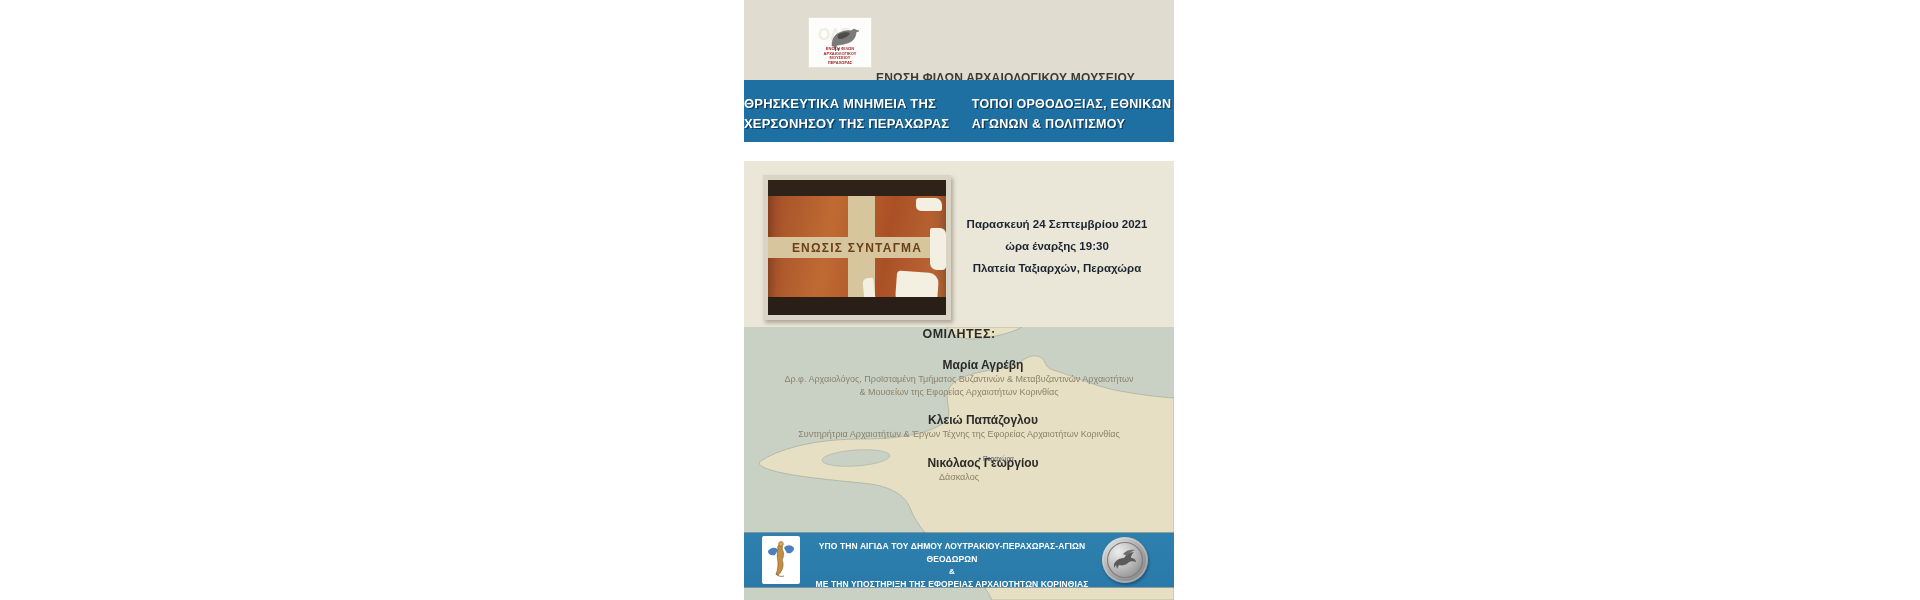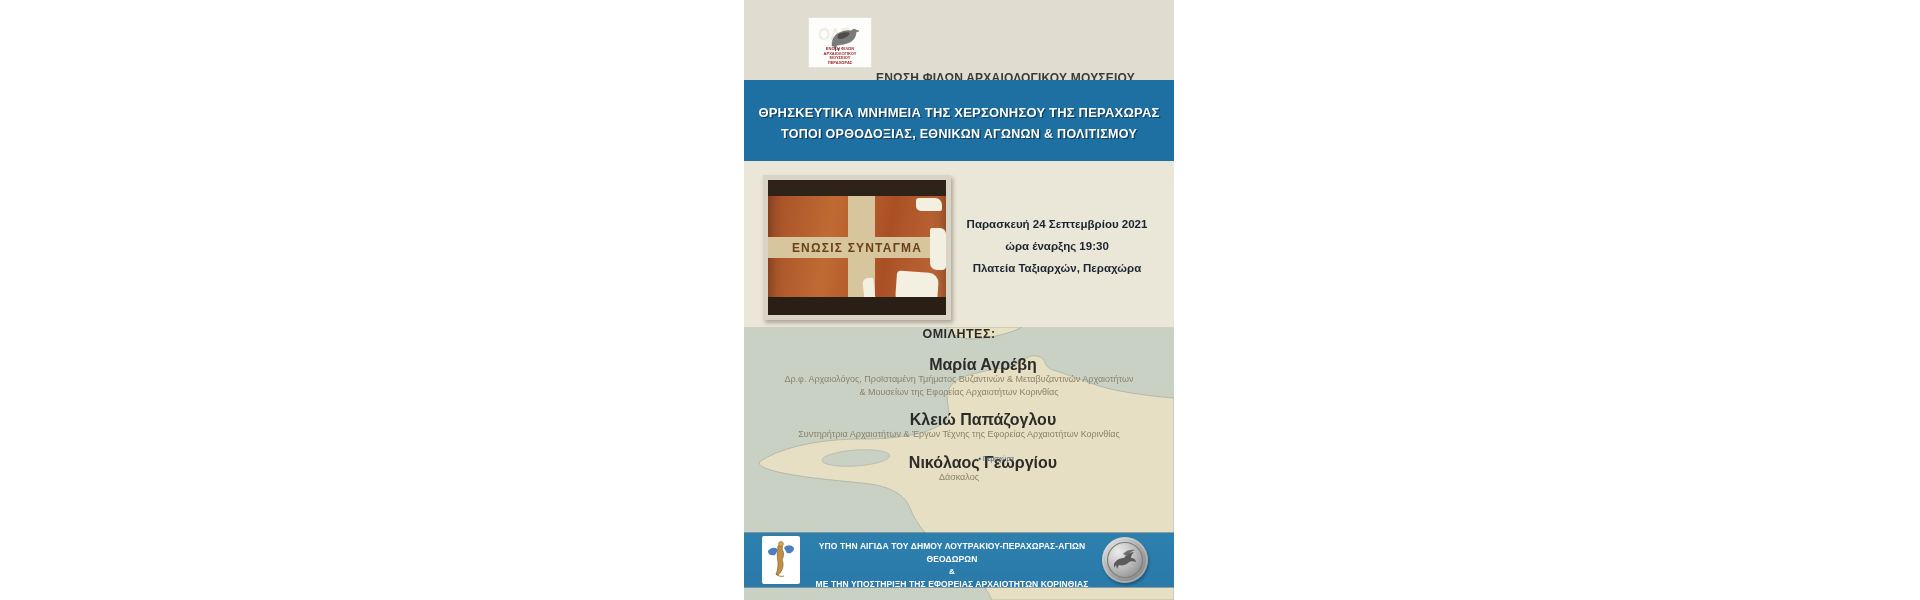--- a/index.html
+++ b/index.html
@@ -12,22 +12,22 @@
   .header { position:absolute; left:0; top:0; width:430px; height:80px; background:#e0ddd0; }
   .logo-box { position:absolute; left:64px; top:17px; width:64px; height:51px;
               background:#fdfdfb; border:1px solid #e5e2d8; }
   .logo-caption { position:absolute; left:0; right:0; bottom:2px; text-align:center;
                   font-size:4px; line-height:4.5px; color:#a32c2c; font-weight:bold; }
   .assoc-name { position:absolute; left:132px; top:0; height:80px; width:290px;
                 display:flex; align-items:center; font-size:12px; font-weight:bold;
                 color:#3a3a36; letter-spacing:0.2px;margin-top:45px; }
 
   
-  .title-band { position:absolute; left:0; top:80px; width:430px; height:81px;
-                background:#1e6fa2; display:flex; flex-direction:column;
+  .title-band { position:absolute; left:0; top:80px; width:430px; height:62px;
+                background:#1e6fa2; display:flex; 
                 align-items:center; justify-content:center; padding-top:5px; }
   .title-band .t1 { font-size:13px; font-weight:bold; color:#ffffff;
                     text-shadow:1.4px 1.4px 0 #0e3d5d; letter-spacing:0.2px; line-height:20px; }
   .title-band .t2 { font-size:12.5px; font-weight:bold; color:#ffffff;
                     text-shadow:1.4px 1.4px 0 #0e3d5d; letter-spacing:0.3px; line-height:20px; margin-top:1px; }
 
   
   .info { position:absolute; left:0; top:161px; width:430px; height:166px; background:#ebe7d8; }
   .photo { position:absolute; left:19px; top:14px; width:188px; height:145px;
            background:#d8d4c6; padding:5px; box-shadow:2px 3px 4px rgba(60,50,40,0.35); }
@@ -47,21 +47,21 @@
   .p4 { left:162px; top:48px; width:16px; height:42px; border-radius:2px 6px 4px 7px; }
   .p5 { left:58px; top:121px; width:30px; height:9px; border-radius:4px; }
   .event-block { position:absolute; left:206px; top:52px; width:214px; text-align:center;
                  color:#1a2430; font-weight:bold; font-size:11.5px; line-height:22px; }
 
   
   .mapsec { position:absolute; left:0; top:327px; width:430px; height:273px; overflow:hidden; }
   .mapsec svg.map { position:absolute; left:0; top:0; }
   .speakers { position:absolute; left:0; top:0; width:430px; text-align:center; color:#2b2b28; }
   .speakers .heading { font-size:12.5px; font-weight:bold; letter-spacing:0.5px; }
-  .speakers .name { font-size:16px; font-weight:bold; margin-top:14px; line-height:16px;padding-left:48px; }
+  .speakers .name { font-size:12px; font-weight:bold; margin-top:14px; line-height:16px;padding-left:48px; }
   .speakers .name.first { margin-top:16px; }
   .speakers .role { font-size:9px; line-height:12.5px; color:#8b8269; }
   .map-label { position:absolute; left:234px; top:128px; font-size:6.5px; color:#3d4f63;
                display:flex; align-items:center; gap:2px; }
   .map-label .dot { font-size:5px; line-height:5px; color:#2c3e52; }
 
   
   .footer-band { position:absolute; left:0; top:206px; width:430px; height:54px;
                  background:linear-gradient(180deg,#2d80ae 0%,#2a7aa9 100%);
                  box-shadow:0 1px 0 rgba(20,60,90,0.4), 0 -1px 0 rgba(20,60,90,0.4);padding-left:21px; }

